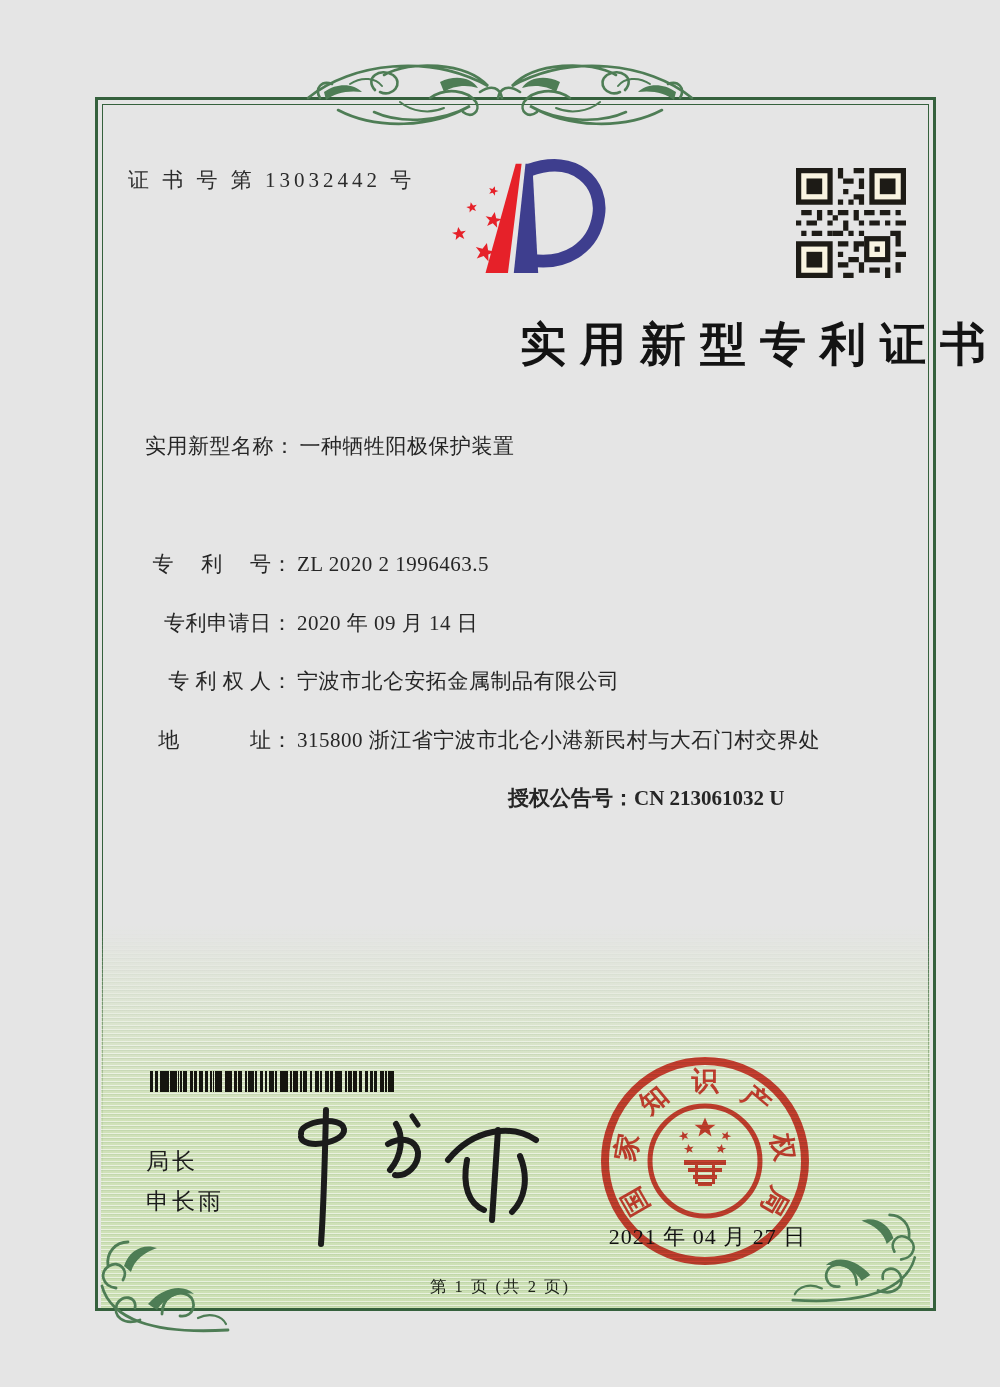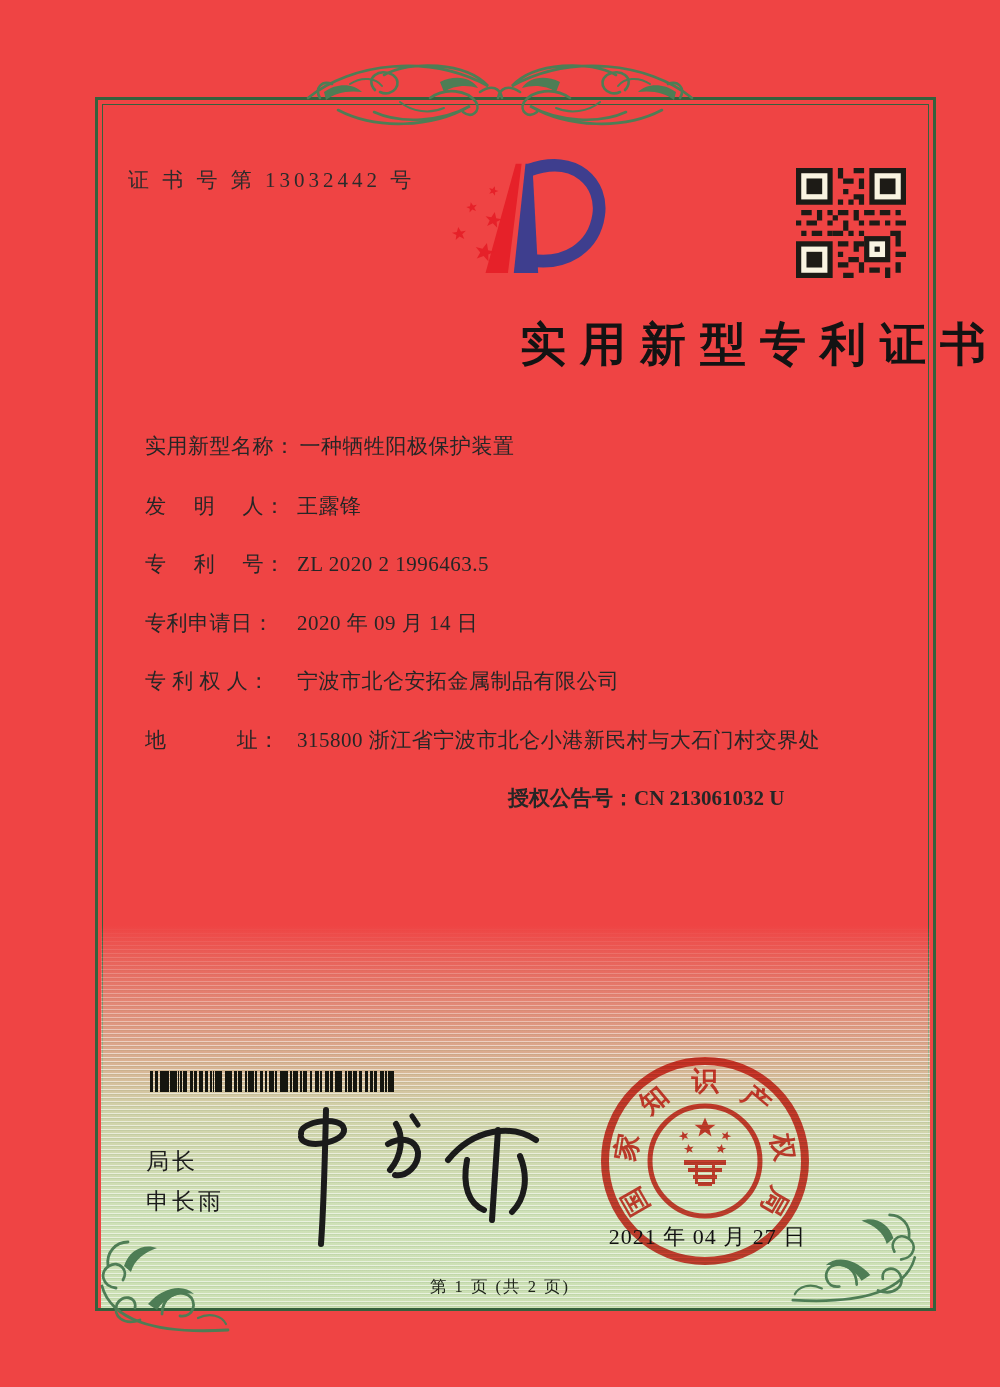--- a/index.html
+++ b/index.html
@@ -1,18 +1,18 @@
 <!DOCTYPE html>
 <html><head>
 <meta charset="utf-8">
 <style>
   html,body{margin:0;padding:0;background:#d8d4c4;}
   .page{
     position:relative;width:1000px;height:1387px;margin:0 auto;
-    background:#ef4444;overflow:hidden;
+    background:#e5e5e5;overflow:hidden;
     font-family:"Liberation Serif","DejaVu Serif",serif;color:#262626;
   }
   
   .frame{position:absolute;left:95px;top:97px;width:841px;height:1214px;
     box-sizing:border-box;border:3px solid #35613d;}
   .frame-inner{position:absolute;inset:4px;border:1px solid #35613d;}
   
   .green-zone{position:absolute;left:101px;top:925px;width:829px;height:383px;
     background:linear-gradient(to bottom,
       rgba(210,228,186,0) 0%,
@@ -22,21 +22,21 @@
   .green-zone::after{content:"";position:absolute;inset:0;
     background:repeating-linear-gradient(to bottom,
       rgba(255,255,255,.55) 0 1px, rgba(90,130,80,.10) 1px 2px, rgba(255,255,255,0) 2px 4px);
     -webkit-mask-image:linear-gradient(to bottom,transparent 0,black 35%);
     mask-image:linear-gradient(to bottom,transparent 0,black 35%);}
   .cert-no{position:absolute;left:128px;top:166px;font-size:21px;letter-spacing:4px;color:#2b2b2b;}
   .logo{position:absolute;left:428px;top:150px;width:195px;height:158px;}
   .qr{position:absolute;left:796px;top:168px;width:110px;height:110px;}
   .title{position:absolute;left:0;right:0;top:314px;text-align:right;
     font-size:46px;font-weight:700;letter-spacing:14px;color:#131313;}
-  .field{position:absolute;left:145px;font-size:21px;letter-spacing:.5px;white-space:nowrap;}
+  .field{position:absolute;left:145px;font-size:21px;letter-spacing:.5px;white-space:nowrap;text-align:right;}
   .field .lab{display:inline-block;min-width:148px;}
   .field .val{margin-left:4px;}
   .grant-no{position:absolute;left:508px;top:784px;font-size:21px;white-space:nowrap;font-weight:bold;}
   .body-text{position:absolute;left:145px;top:826px;width:726px;
     font-size:19.5px;line-height:28px;text-align:justify;color:#222;}
   .body-text p{margin:0 0 6px 0;text-indent:2em;}
   .barcode{position:absolute;left:150px;top:1071px;width:244px;height:21px;
     background:
       repeating-linear-gradient(90deg,#15150f 0 2px,rgba(0,0,0,0) 2px 5px),
       repeating-linear-gradient(90deg,#15150f 0 3px,rgba(0,0,0,0) 3px 11px),
@@ -150,23 +150,20 @@
         <path d="M15,15h1v1h-1z"></path>
       <path d="M19,13h1v2h-1z M19,16h2v1h-2z M14,19h2v1h-2z M17,19h1v2h-1z M19,18h1v2h-1z"></path>
     </g>
   </svg>
 
   <div class="title">实用新型专利证书</div>
 
   <div class="field" style="top:432px">
     <span class="lab">实用新型名称：</span><span class="val">一种牺牲阳极保护装置</span>
   </div>
-  <div class="field" style="top:492px">
-    <span class="lab">发　 明　 人：</span><span class="val">王露锋</span>
-  </div>
   <div class="field" style="top:550px">
     <span class="lab">专　 利　 号：</span><span class="val">ZL 2020 2 1996463.5</span>
   </div>
   <div class="field" style="top:609px">
     <span class="lab">专利申请日：</span><span class="val">2020 年 09 月 14 日</span>
   </div>
   <div class="field" style="top:667px">
     <span class="lab">专 利 权 人：</span><span class="val">宁波市北仑安拓金属制品有限公司</span>
   </div>
   <div class="field" style="top:726px">

